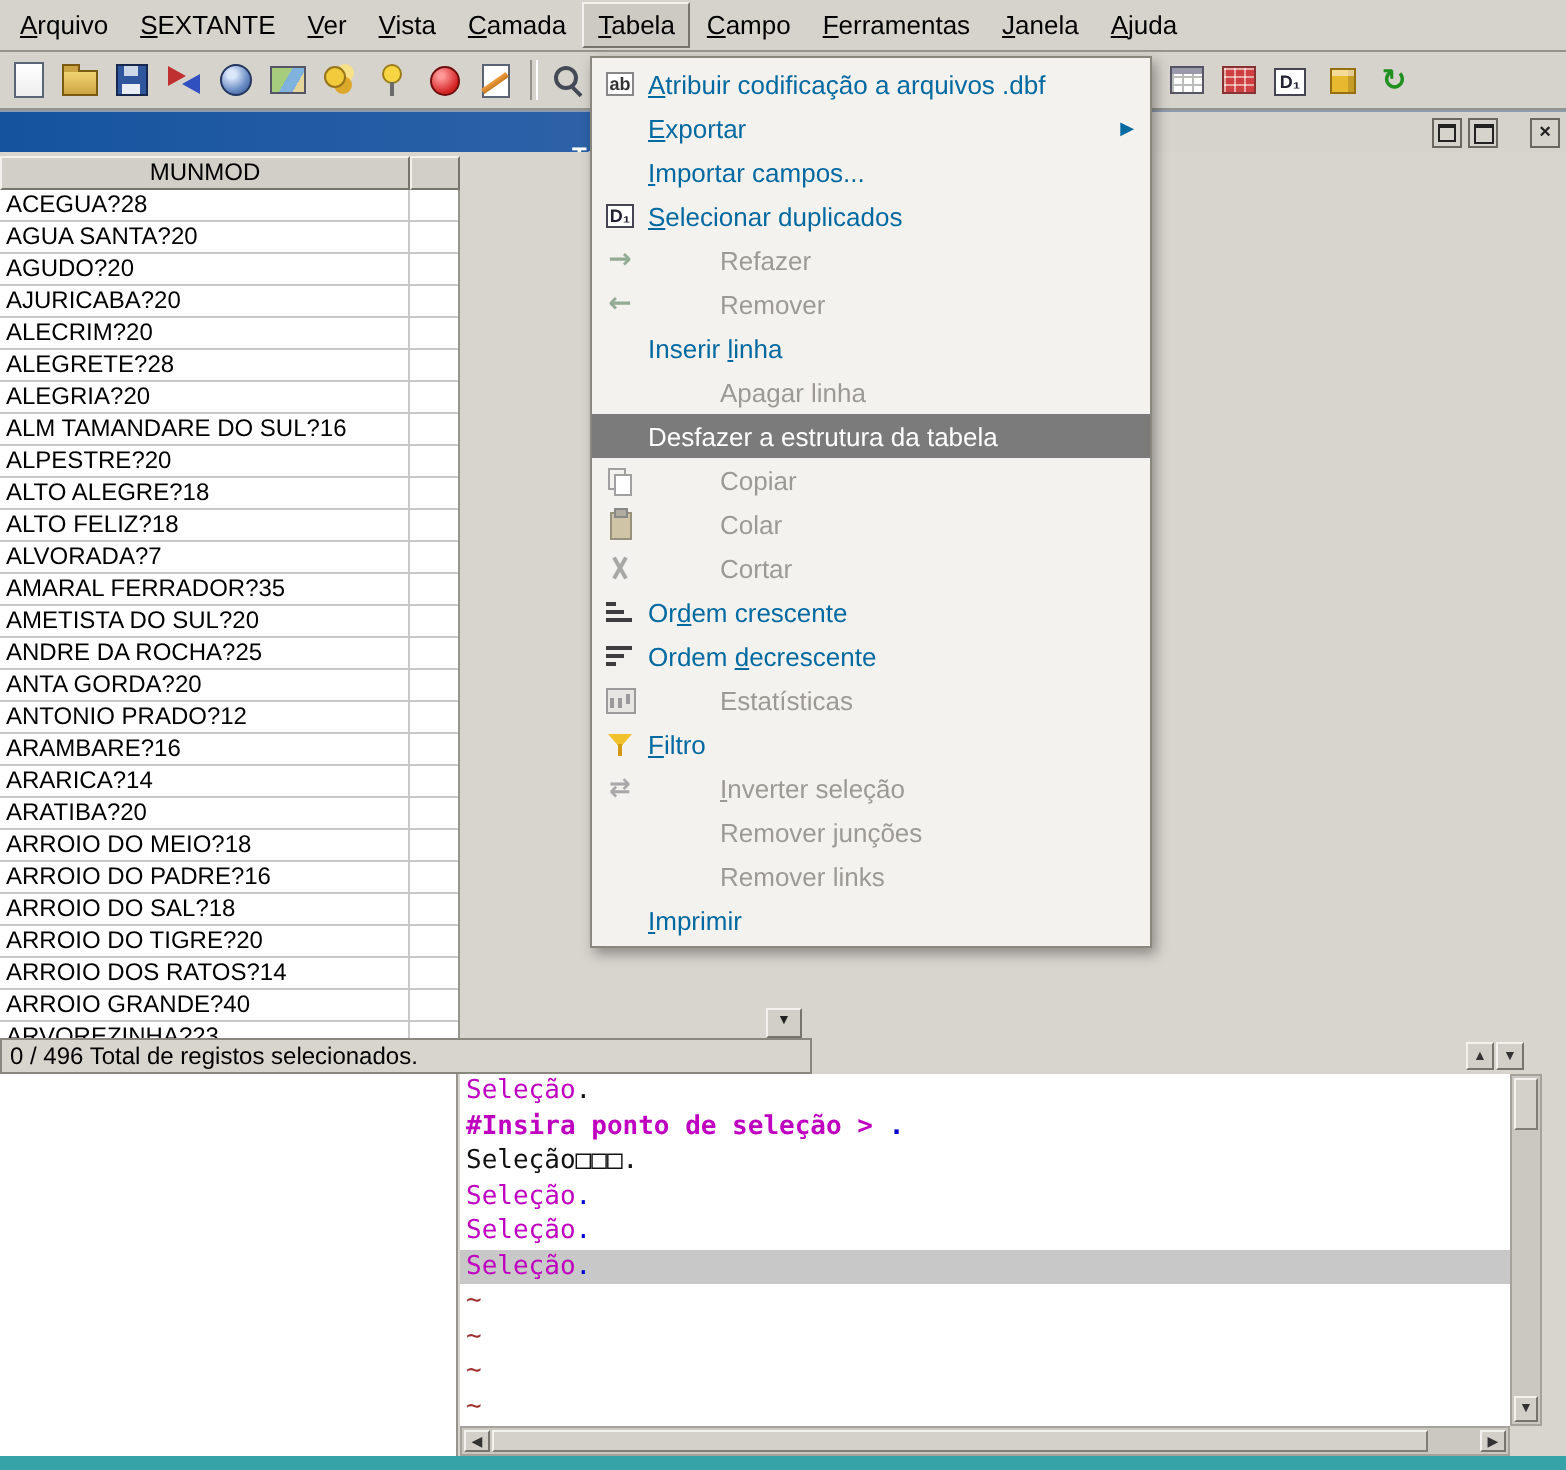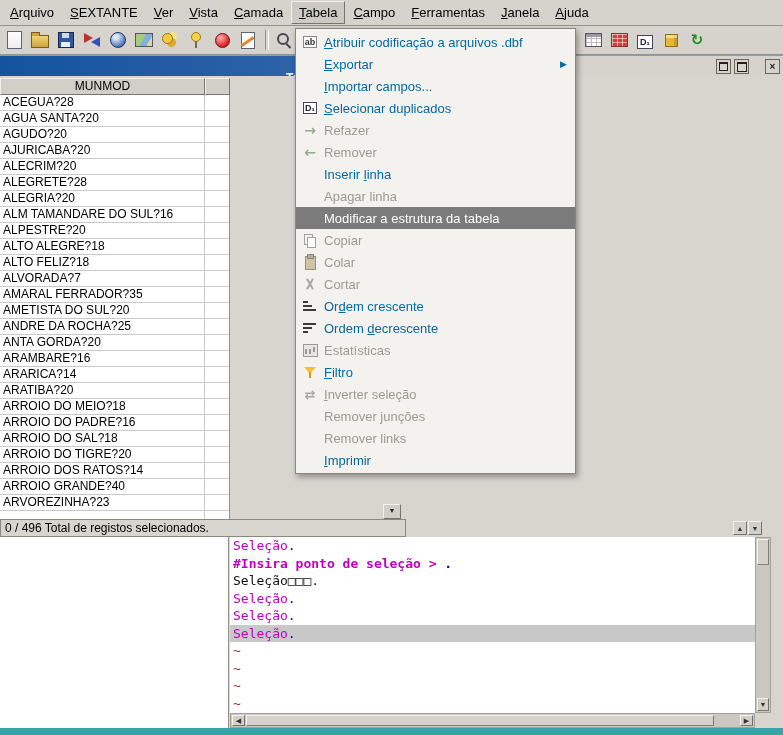--- a/index.html
+++ b/index.html
@@ -97,21 +97,21 @@
   .hscroll{position:absolute;left:230px;top:194px;width:525px;height:15px;background:#cbc8c2;border:1px solid #a5a29c;box-sizing:border-box;}
   .hs-left{position:absolute;left:1px;top:1px;width:13px;height:11px;}
   .hthumb{position:absolute;left:15px;top:1px;width:468px;height:11px;background:#d4d1cb;border:1px solid;border-color:#f4f3f0 #807d77 #807d77 #f4f3f0;box-sizing:border-box;}
   .hs-right{position:absolute;right:1px;top:1px;width:13px;height:11px;}
   .sb-corner{position:absolute;left:755px;top:194px;width:16px;height:15px;background:#d8d5cf;}
 
   
   .menu-popup{position:absolute;left:295px;top:28px;width:281px;background:#f4f2ee;border:1px solid #8a877f;
               box-shadow:2px 3px 6px rgba(0,0,0,.35);z-index:10;padding:2px 0;box-sizing:border-box;font-size:13px;}
   .pm-item{height:22px;display:flex;align-items:center;padding:0 8px 0 4px;color:#0369a1;}
-  .pm-item.disabled{color:#9c9a94;}
+  .pm-item.disabled{color:#9c9a94;gap:36px;}
   .pm-item.highlighted{background:#7b7b7b;color:#fff;}
   .pm-icon{width:20px;height:18px;margin-right:4px;flex:none;position:relative;display:flex;align-items:center;justify-content:center;}
   .pm-label{white-space:nowrap;}
   .pm-arrow{margin-left:auto;font-size:9px;}
   .mi-encoding::before{content:'ab';font:bold 9px "Liberation Sans",sans-serif;color:#333;border:1px solid #888;background:#fff;padding:0 1px;}
   .mi-dup::before{content:'D₁';font:bold 9px "Liberation Sans",sans-serif;color:#223;border:1px solid #445;background:#fff;padding:0 1px;}
   .mi-redo::before{content:'→';font:bold 14px "DejaVu Sans",sans-serif;color:#93ac93;}
   .mi-undo::before{content:'←';font:bold 14px "DejaVu Sans",sans-serif;color:#93ac93;}
   .mi-copy::before{content:'';position:absolute;left:4px;top:3px;width:7px;height:9px;background:#f4f2ee;border:1px solid #a0a0a0;}
   .mi-copy::after{content:'';position:absolute;left:7px;top:6px;width:7px;height:9px;background:#fff;border:1px solid #a0a0a0;}
@@ -243,20 +243,21 @@
         <div class="trow">ALEGRIA?20</div>
         <div class="trow">ALM TAMANDARE DO SUL?16</div>
         <div class="trow">ALPESTRE?20</div>
         <div class="trow">ALTO ALEGRE?18</div>
         <div class="trow">ALTO FELIZ?18</div>
         <div class="trow">ALVORADA?7</div>
         <div class="trow">AMARAL FERRADOR?35</div>
         <div class="trow">AMETISTA DO SUL?20</div>
         <div class="trow">ANDRE DA ROCHA?25</div>
         <div class="trow">ANTA GORDA?20</div>
+        <div class="trow">ANTONIO PRADO?12</div>
         <div class="trow">ARAMBARE?16</div>
         <div class="trow">ARARICA?14</div>
         <div class="trow">ARATIBA?20</div>
         <div class="trow">ARROIO DO MEIO?18</div>
         <div class="trow">ARROIO DO PADRE?16</div>
         <div class="trow">ARROIO DO SAL?18</div>
         <div class="trow">ARROIO DO TIGRE?20</div>
         <div class="trow">ARROIO DOS RATOS?14</div>
         <div class="trow">ARROIO GRANDE?40</div>
         <div class="trow">ARVOREZINHA?23</div>
@@ -328,21 +329,21 @@
     <div class="pm-item">
       <span class="pm-icon"></span>
       <span class="pm-label">Inserir <u>l</u>inha</span>
     </div>
     <div class="pm-item disabled">
       <span class="pm-icon"></span>
       <span class="pm-label">Apagar linha</span>
     </div>
     <div class="pm-item highlighted">
       <span class="pm-icon"></span>
-      <span class="pm-label">Modificar a estrutura da tabela</span>
+      <span class="pm-label">Desfazer a estrutura da tabela</span>
     </div>
     <div class="pm-item disabled">
       <span class="pm-icon mi-copy"></span>
       <span class="pm-label">Copiar</span>
     </div>
     <div class="pm-item disabled">
       <span class="pm-icon mi-paste"></span>
       <span class="pm-label">Colar</span>
     </div>
     <div class="pm-item disabled">

